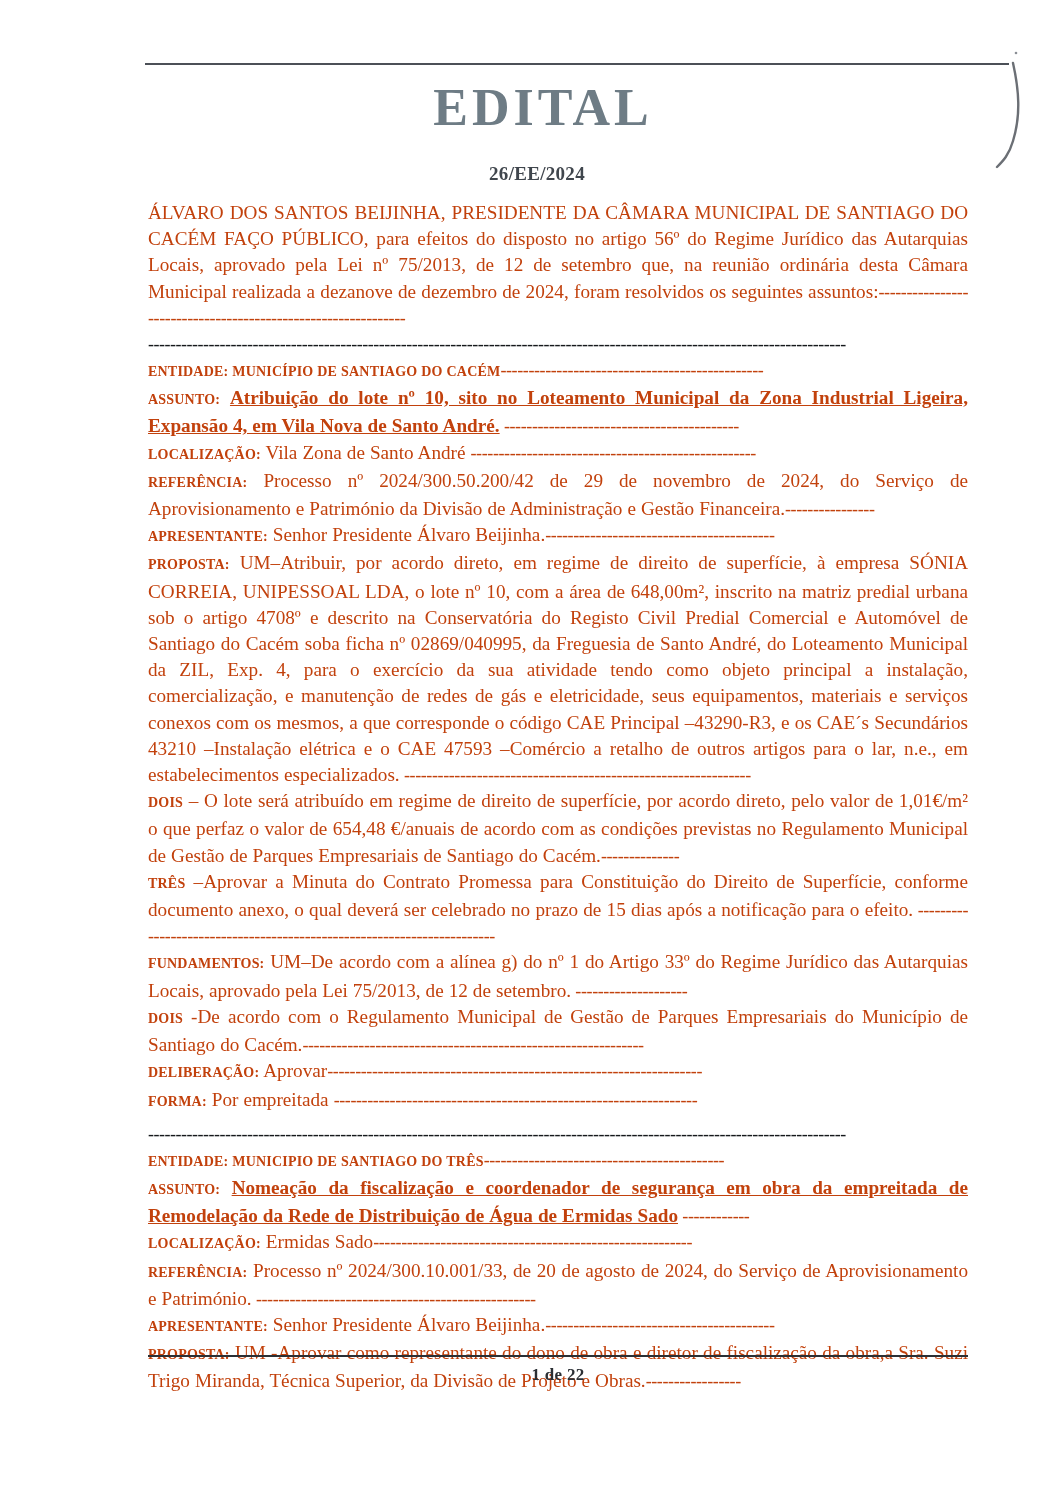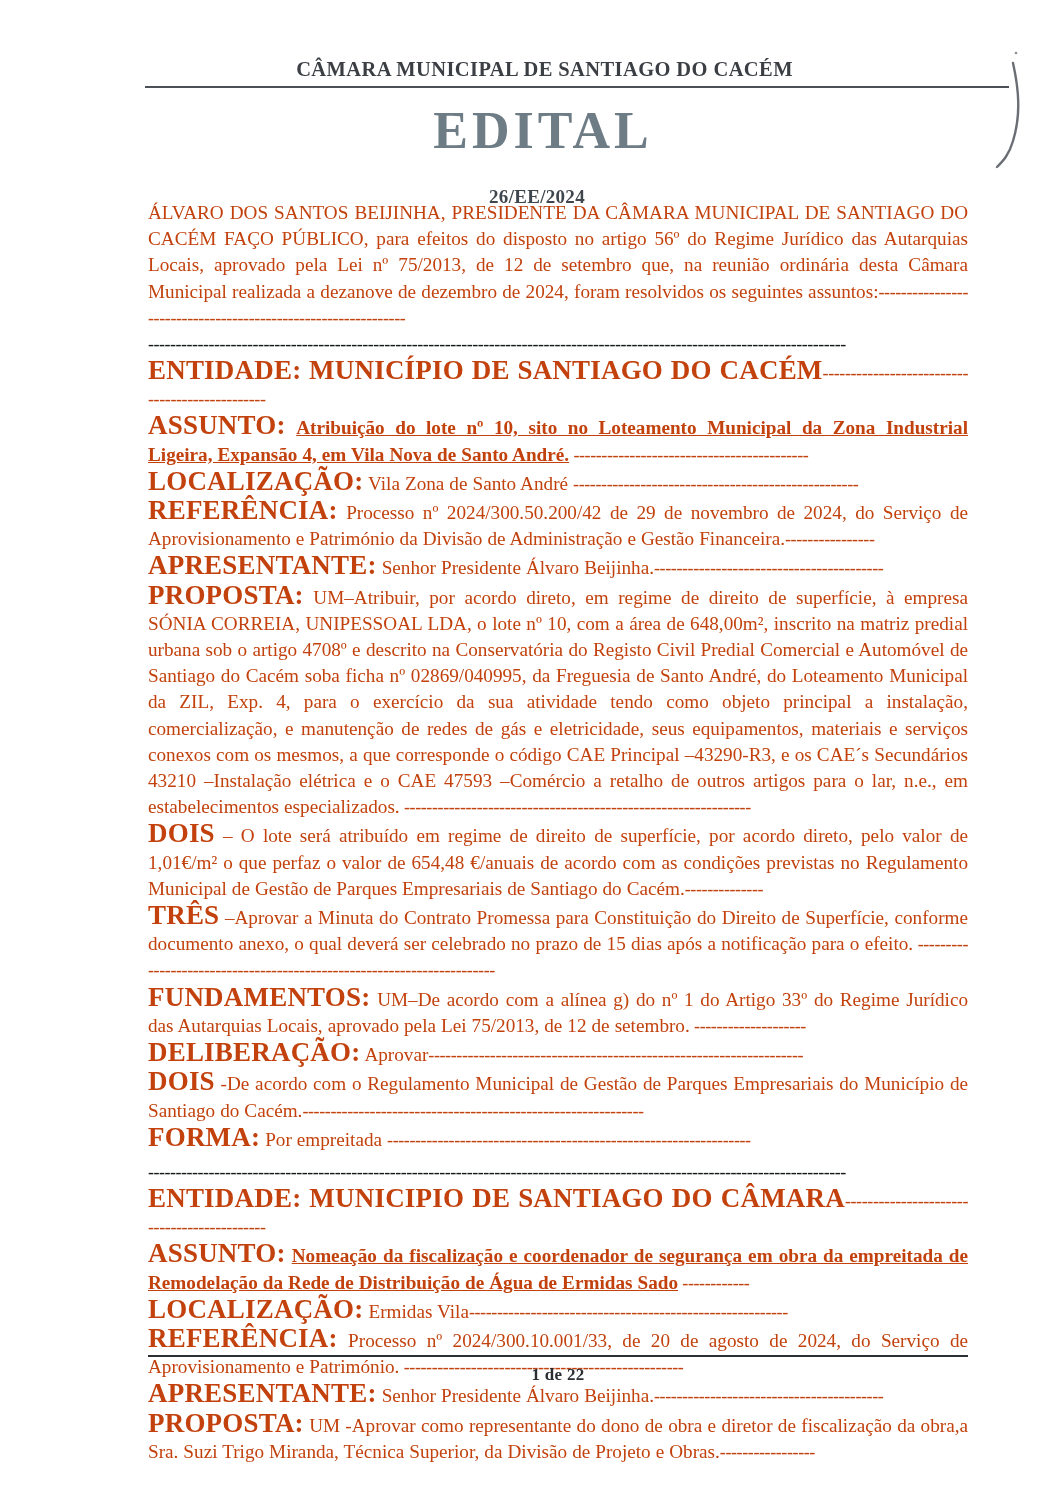--- a/index.html
+++ b/index.html
@@ -87,21 +87,21 @@
     margin: 0;
     font-size: 19.2px;
     line-height: 26.2px;
     text-align: justify;
     text-justify: inter-word;
     color: #c2410c;
     word-spacing: 0.2px;
   }
   .lbl-caps {
     font-weight: bold;
-    font-size: 27px;
+    font-size: 14px;
     letter-spacing: 0.2px;
   }
   .und {
     text-decoration: underline;
     font-weight: bold;
   }
   .dashfill {
     letter-spacing: -0.4px;
     font-size: 18px;
   }
@@ -136,21 +136,20 @@
     margin-top: 8px;
     letter-spacing: 0.3px;
   }
 </style>
 </head>
 <body>
 
 <div id="page">
 
   <div class="header-zone">
-    <div class="org-name">CÂMARA MUNICIPAL DE SANTIAGO DO CACÉM</div>
     <div class="header-rule"></div>
     <div class="doc-title">EDITAL</div>
     <div class="doc-ref">26/EE/2024</div>
   </div>
 
   <svg class="pen-mark" viewBox="0 0 60 130">
     <path d="M28 18 C34 45, 36 70, 28 96 C24 110, 18 116, 12 122" stroke="#6b6f75" stroke-width="2.4" fill="none" stroke-linecap="round"></path>
     <circle cx="31" cy="8" r="1.3" fill="#8b8f95"></circle>
   </svg>
 
@@ -171,34 +170,34 @@
     <p class="para"><span class="lbl-caps">APRESENTANTE:</span><span> Senhor Presidente Álvaro Beijinha.</span><span class="dashfill">-----------------------------------------</span></p>
 
     <p class="para"><span class="lbl-caps">PROPOSTA:</span><span> UM–Atribuir, por acordo direto, em regime de direito de superfície, à empresa SÓNIA CORREIA, UNIPESSOAL LDA, o lote nº 10, com a área de 648,00m², inscrito na matriz predial urbana sob o artigo 4708º e descrito na Conservatória do Registo Civil Predial Comercial e Automóvel de Santiago do Cacém soba ficha nº 02869/040995, da Freguesia de Santo André, do Loteamento Municipal da ZIL, Exp. 4, para o exercício da sua atividade tendo como objeto principal a instalação, comercialização, e manutenção de redes de gás e eletricidade, seus equipamentos, materiais e serviços conexos com os mesmos, a que corresponde o código CAE Principal –43290-R3, e os CAE´s Secundários 43210 –Instalação elétrica e o CAE 47593 –Comércio a retalho de outros artigos para o lar, n.e., em estabelecimentos especializados.</span><span class="dashfill"> --------------------------------------------------------------</span></p>
 
     <p class="para"><span class="lbl-caps">DOIS</span><span> – O lote será atribuído em regime de direito de superfície, por acordo direto, pelo valor de 1,01€/m² o que perfaz o valor de 654,48 €/anuais de acordo com as condições previstas no Regulamento Municipal de Gestão de Parques Empresariais de Santiago do Cacém.</span><span class="dashfill">--------------</span></p>
 
     <p class="para"><span class="lbl-caps">TRÊS</span><span> –Aprovar a Minuta do Contrato Promessa para Constituição do Direito de Superfície, conforme documento anexo, o qual deverá ser celebrado no prazo de 15 dias após a notificação para o efeito.</span><span class="dashfill"> -----------------------------------------------------------------------</span></p>
 
     <p class="para"><span class="lbl-caps">FUNDAMENTOS:</span><span> UM–De acordo com a alínea g) do nº 1 do Artigo 33º do Regime Jurídico das Autarquias Locais, aprovado pela Lei 75/2013, de 12 de setembro.</span><span class="dashfill"> --------------------</span></p>
 
+    <p class="para"><span class="lbl-caps">DOIS</span><span> -De acordo com o Regulamento Municipal de Gestão de Parques Empresariais do Município de Santiago do Cacém.</span><span class="dashfill">-------------------------------------------------------------</span></p>
+
     <p class="para"><span class="lbl-caps">DELIBERAÇÃO:</span><span> Aprovar</span><span class="dashfill">-------------------------------------------------------------------</span></p>
-
-    <p class="para"><span class="lbl-caps">DOIS</span><span> -De acordo com o Regulamento Municipal de Gestão de Parques Empresariais do Município de Santiago do Cacém.</span><span class="dashfill">-------------------------------------------------------------</span></p>
 
     <p class="para"><span class="lbl-caps">FORMA:</span><span> Por empreitada </span><span class="dashfill">-----------------------------------------------------------------</span></p>
 
     <div class="gap-sm"></div>
     <div class="sep-line">-------------------------------------------------------------------------------------------------------------------------------</div>
 
-    <p class="para"><span class="lbl-caps">ENTIDADE:</span><span class="lbl-caps"> MUNICIPIO DE SANTIAGO DO CÂMARA</span><span class="dashfill">-------------------------------------------</span></p>
+    <p class="para"><span class="lbl-caps">ENTIDADE:</span><span class="lbl-caps"> MUNICIPIO DE SANTIAGO DO TRÊS</span><span class="dashfill">-------------------------------------------</span></p>
 
     <p class="para"><span class="lbl-caps">ASSUNTO:</span> <span class="und">Nomeação da fiscalização e coordenador de segurança em obra da empreitada de Remodelação da Rede de Distribuição de Água de Ermidas Sado</span><span class="dashfill"> ------------</span></p>
 
-    <p class="para"><span class="lbl-caps">LOCALIZAÇÃO:</span><span> Ermidas Vila</span><span class="dashfill">---------------------------------------------------------</span></p>
+    <p class="para"><span class="lbl-caps">LOCALIZAÇÃO:</span><span> Ermidas Sado</span><span class="dashfill">---------------------------------------------------------</span></p>
 
     <p class="para"><span class="lbl-caps">REFERÊNCIA:</span><span> Processo nº 2024/300.10.001/33, de 20 de agosto de 2024, do Serviço de Aprovisionamento e Património.</span><span class="dashfill"> --------------------------------------------------</span></p>
 
     <p class="para"><span class="lbl-caps">APRESENTANTE:</span><span> Senhor Presidente Álvaro Beijinha.</span><span class="dashfill">-----------------------------------------</span></p>
 
     <p class="para"><span class="lbl-caps">PROPOSTA:</span><span> UM -Aprovar como representante do dono de obra e diretor de fiscalização da obra,a Sra. Suzi Trigo Miranda, Técnica Superior, da Divisão de Projeto e Obras.</span><span class="dashfill">-----------------</span></p>
 
   </div>
 
   <div class="footer-zone">

